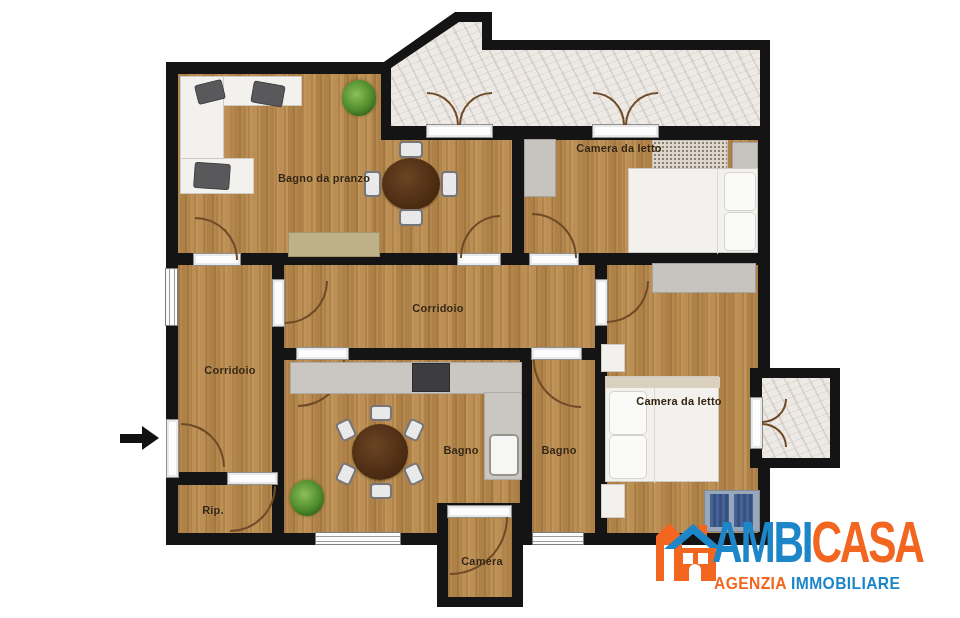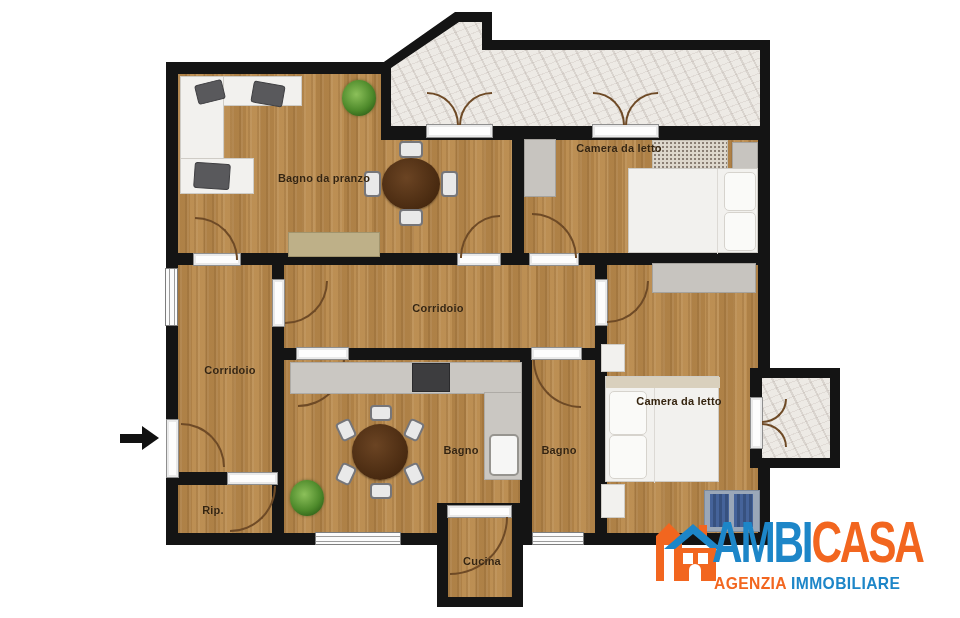--- a/index.html
+++ b/index.html
@@ -179,21 +179,21 @@
   </div>
 
   <span class="label" style="left:324px;top:178px;">Bagno da pranzo</span>
   <span class="label" style="left:619px;top:148px;">Camera da letto</span>
   <span class="label" style="left:438px;top:308px;">Corridoio</span>
   <span class="label" style="left:230px;top:370px;">Corridoio</span>
   <span class="label" style="left:461px;top:450px;">Bagno</span>
   <span class="label" style="left:559px;top:450px;">Bagno</span>
   <span class="label" style="left:679px;top:401px;">Camera da letto</span>
   <span class="label" style="left:213px;top:510px;">Rip.</span>
-  <span class="label" style="left:482px;top:561px;">Cucina</span>
+  <span class="label" style="left:482px;top:561px;">Camera</span>
 
   <svg class="abs" style="left:652px;top:509px;" width="70" height="72" viewBox="0 0 70 72">
     <polygon points="4,72 4,27 17,14 30,27 30,72 22,72 22,36 12,36 12,72" fill="#f2661f"></polygon>
     <rect x="47" y="16" width="8" height="14" fill="#f2661f"></rect>
     <polygon points="12,40 41,15 70,40 59,40 41,25 23,40" fill="#1d86c8"></polygon>
     <rect x="26" y="39" width="38" height="33" fill="#f2661f"></rect>
     <rect x="31" y="44" width="10" height="11" fill="#ffffff"></rect>
     <rect x="46" y="44" width="10" height="11" fill="#ffffff"></rect>
     <path d="M37 72 v-11 a6 6 0 0 1 12 0 v11 z" fill="#ffffff"></path>
   </svg>

